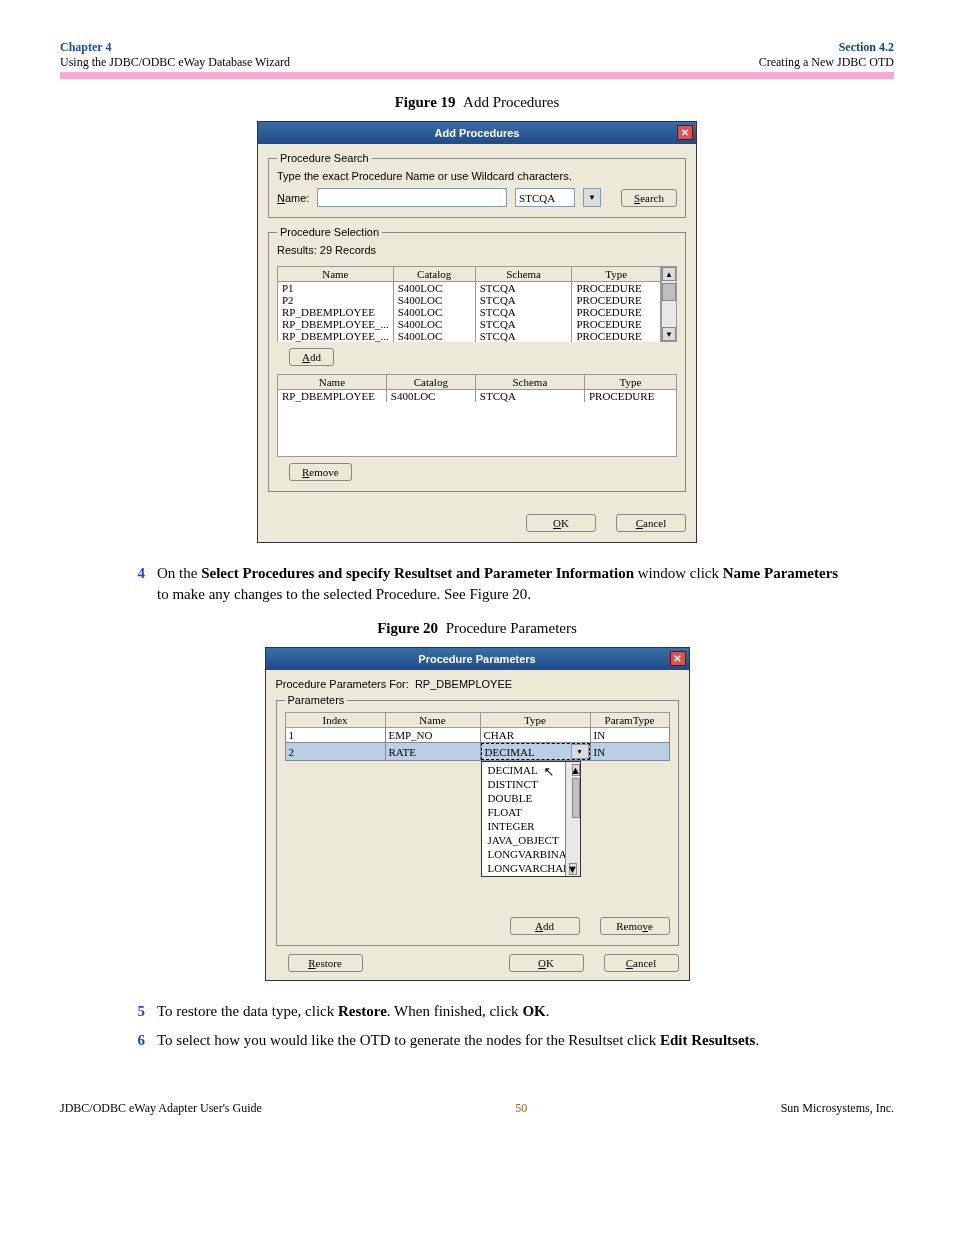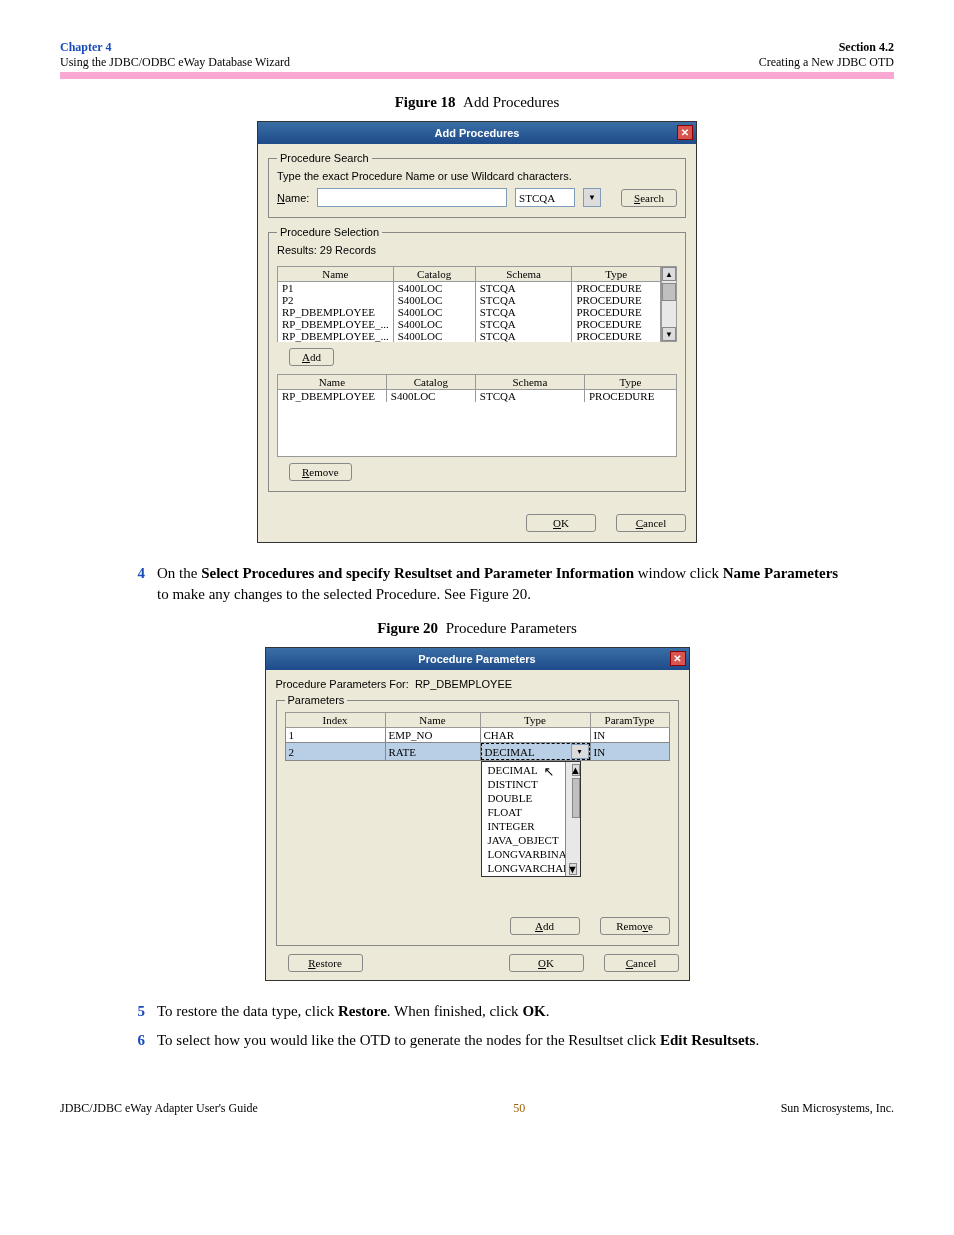--- a/index.html
+++ b/index.html
@@ -1,21 +1,21 @@
 <!DOCTYPE html>
 <html><head>
 <meta charset="utf-8">
 <style>
 * { box-sizing: border-box; margin: 0; padding: 0; }
 body { font-family: Georgia, 'Times New Roman', serif; font-size: 14px; color: #000; background: #fff; width: 954px; margin: 0 auto; padding: 40px 60px; }
 .page-header { display: flex; justify-content: space-between; border-bottom: 7px solid #f9a8d4; padding-bottom: 2px; margin-bottom: 12px; }
 .header-left { text-align: left; }
 .header-right { text-align: right; }
 .chapter-link { color: #1a4bbb; font-weight: bold; font-size: 12px; }
-.section-link { color: #000000; font-weight: bold; font-size: 12px; }
+.section-link { color: #0c4a6e; font-weight: bold; font-size: 12px; }
 .header-sub { font-size: 12px; color: #000; }
 .figure-caption { text-align: center; margin: 15px 0 10px; font-size: 15px; }
 .figure-caption b { font-weight: bold; }
 .dialog-wrapper { display: flex; justify-content: center; margin-bottom: 20px; }
 .dialog { background: #ece9d8; border: 1px solid #333; font-family: Tahoma, Arial, sans-serif; font-size: 11px; color: #000; }
 .dialog-titlebar { background: linear-gradient(180deg, #3a6ea5 0%, #1e4b8a 100%); color: #fff; display: flex; justify-content: center; align-items: center; position: relative; height: 22px; font-weight: bold; }
 .close-btn { position: absolute; right: 3px; top: 3px; width: 16px; height: 15px; background: #d9534f; border: 1px solid #8b0000; color: #fff; font-size: 10px; display: flex; align-items: center; justify-content: center; line-height: 1; }
 .dialog-body { padding: 8px 10px; }
 fieldset { border: 1px solid #888; padding: 6px 8px 10px; margin-bottom: 8px; }
 legend { font-size: 11px; padding: 0 3px; }
@@ -63,21 +63,21 @@
     <div class="chapter-link">Chapter 4</div>
     <div class="header-sub">Using the JDBC/ODBC eWay Database Wizard</div>
   </div>
   <div class="header-right">
     <div class="section-link">Section 4.2</div>
     <div class="header-sub">Creating a New JDBC OTD</div>
   </div>
 </div>
 
 <div class="figure-caption">
-  <b>Figure 18</b>&nbsp;&nbsp;<span>Add Procedures</span>
+  <b>Figure 19</b>&nbsp;&nbsp;<span>Add Procedures</span>
 </div>
 
 <div class="dialog-wrapper">
   <div class="dialog" style="width:440px;">
     <div class="dialog-titlebar">
       <span>Add Procedures</span>
       <div class="close-btn">✕</div>
     </div>
     <div class="dialog-body">
       <fieldset>
@@ -282,16 +282,16 @@
   </div>
   <div class="step-item">
     <div class="step-num">6</div>
     <div class="step-text">
       <span>To select how you would like the OTD to generate the nodes for the Resultset click </span><b>Edit Resultsets</b><span>.</span>
     </div>
   </div>
 </div>
 
 <div class="page-footer">
-  <span>JDBC/JDBC eWay Adapter User's Guide</span>
+  <span>JDBC/ODBC eWay Adapter User's Guide</span>
   <span class="page-footer-center">50</span>
   <span>Sun Microsystems, Inc.</span>
 </div>
 
 </body></html>

